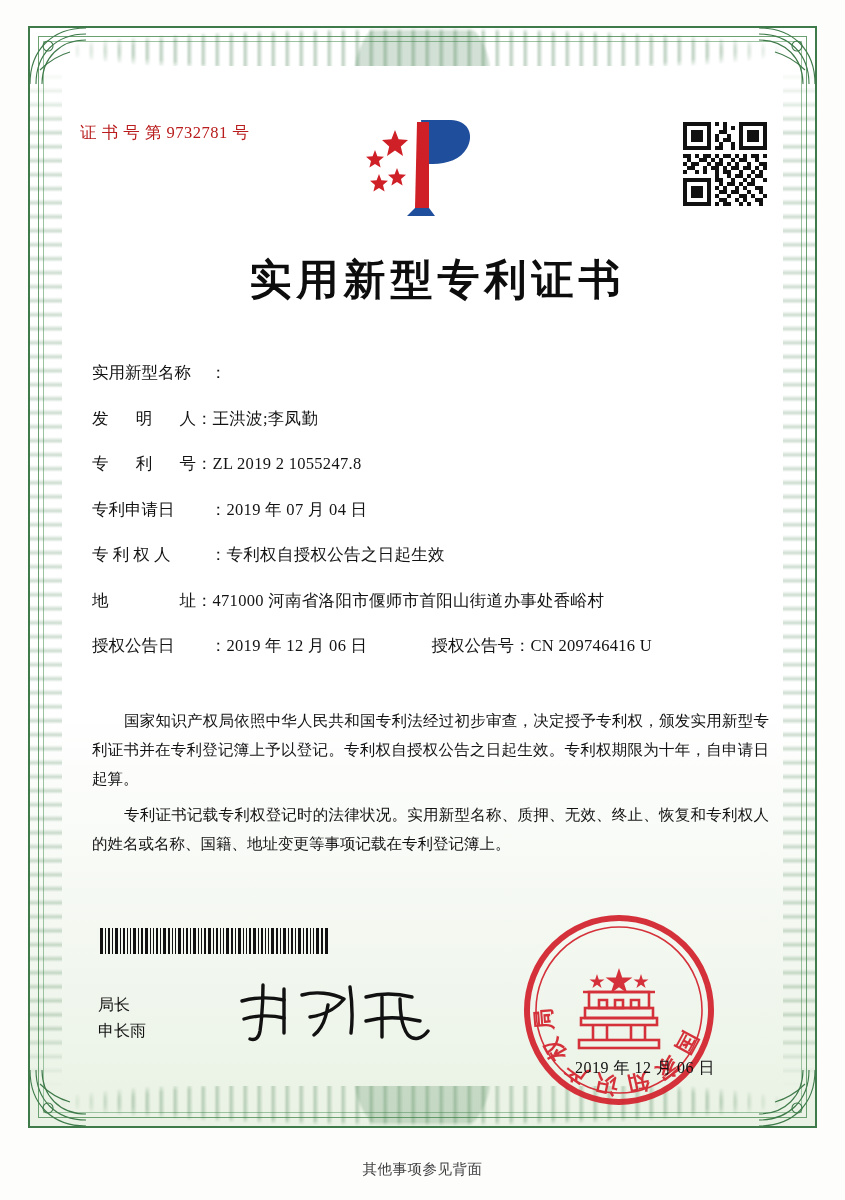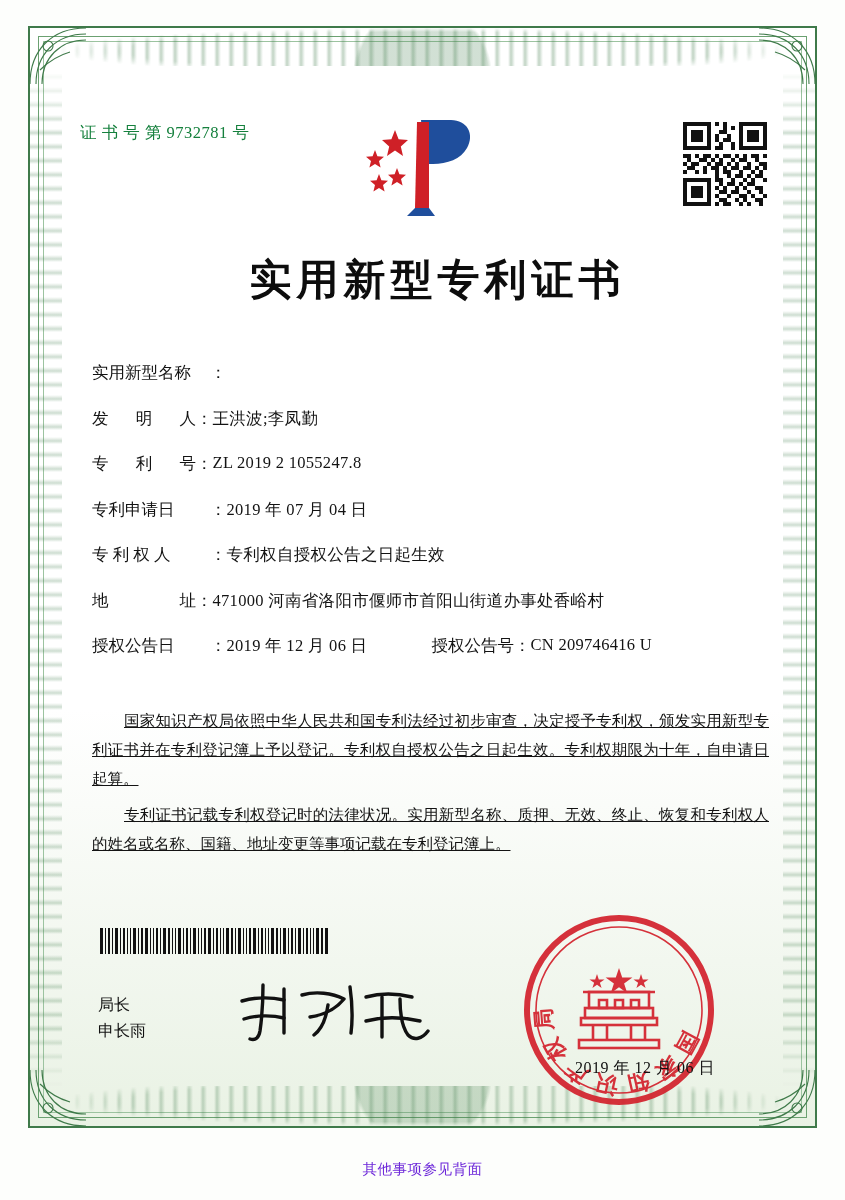--- a/index.html
+++ b/index.html
@@ -115,21 +115,21 @@
   .c-bl { left: 26px; bottom: 70px; transform: scaleY(-1); }
   .c-br { right: 26px; bottom: 70px; transform: scale(-1,-1); }
 
   
   .cert-no {
     position: absolute;
     left: 80px;
     top: 122px;
     font-size: 16.5px;
     letter-spacing: .5px;
-    color: #15803d;
+    color: #b91c1c;
   }
 
   .logo {
     position: absolute;
     left: 355px;
     top: 112px;
     width: 130px;
     height: 112px;
   }
 
@@ -156,21 +156,21 @@
 
   
   .fields {
     position: absolute;
     left: 92px;
     right: 80px;
     top: 362px;
   }
   .row {
     display: flex;
-    align-items: flex-start;
+    align-items: center;
     margin-bottom: 23.5px;
     font-size: 16.5px;
     color: #131313;
   }
   .row .lab {
     width: 118px;
     flex: 0 0 118px;
     white-space: nowrap;
     letter-spacing: 0px;
   }
@@ -195,21 +195,20 @@
   
   .para {
     position: absolute;
     left: 92px;
     right: 76px;
     font-size: 15.5px;
     line-height: 29px;
     text-indent: 32px;
     text-align: justify;
     color: #131313;
-    text-decoration: underline;
   }
   .para1 { top: 706px; }
   .para2 { top: 800px; }
 
   
   .barcode {
     position: absolute;
     left: 100px;
     top: 928px;
     width: 228px;
@@ -258,21 +257,21 @@
     font-size: 14.5px;
     color: #111;
   }
 
   .footnote {
     position: absolute;
     left: 0; right: 0;
     top: 1160px;
     text-align: center;
     font-size: 14.5px;
-    color: #6d28d9;
+    color: #404040;
     letter-spacing: .5px;
   }
 </style>
 </head>
 <body>
 
 <div class="page">
 
   <div class="border-outer"></div>
   <div class="border-inner"></div>

